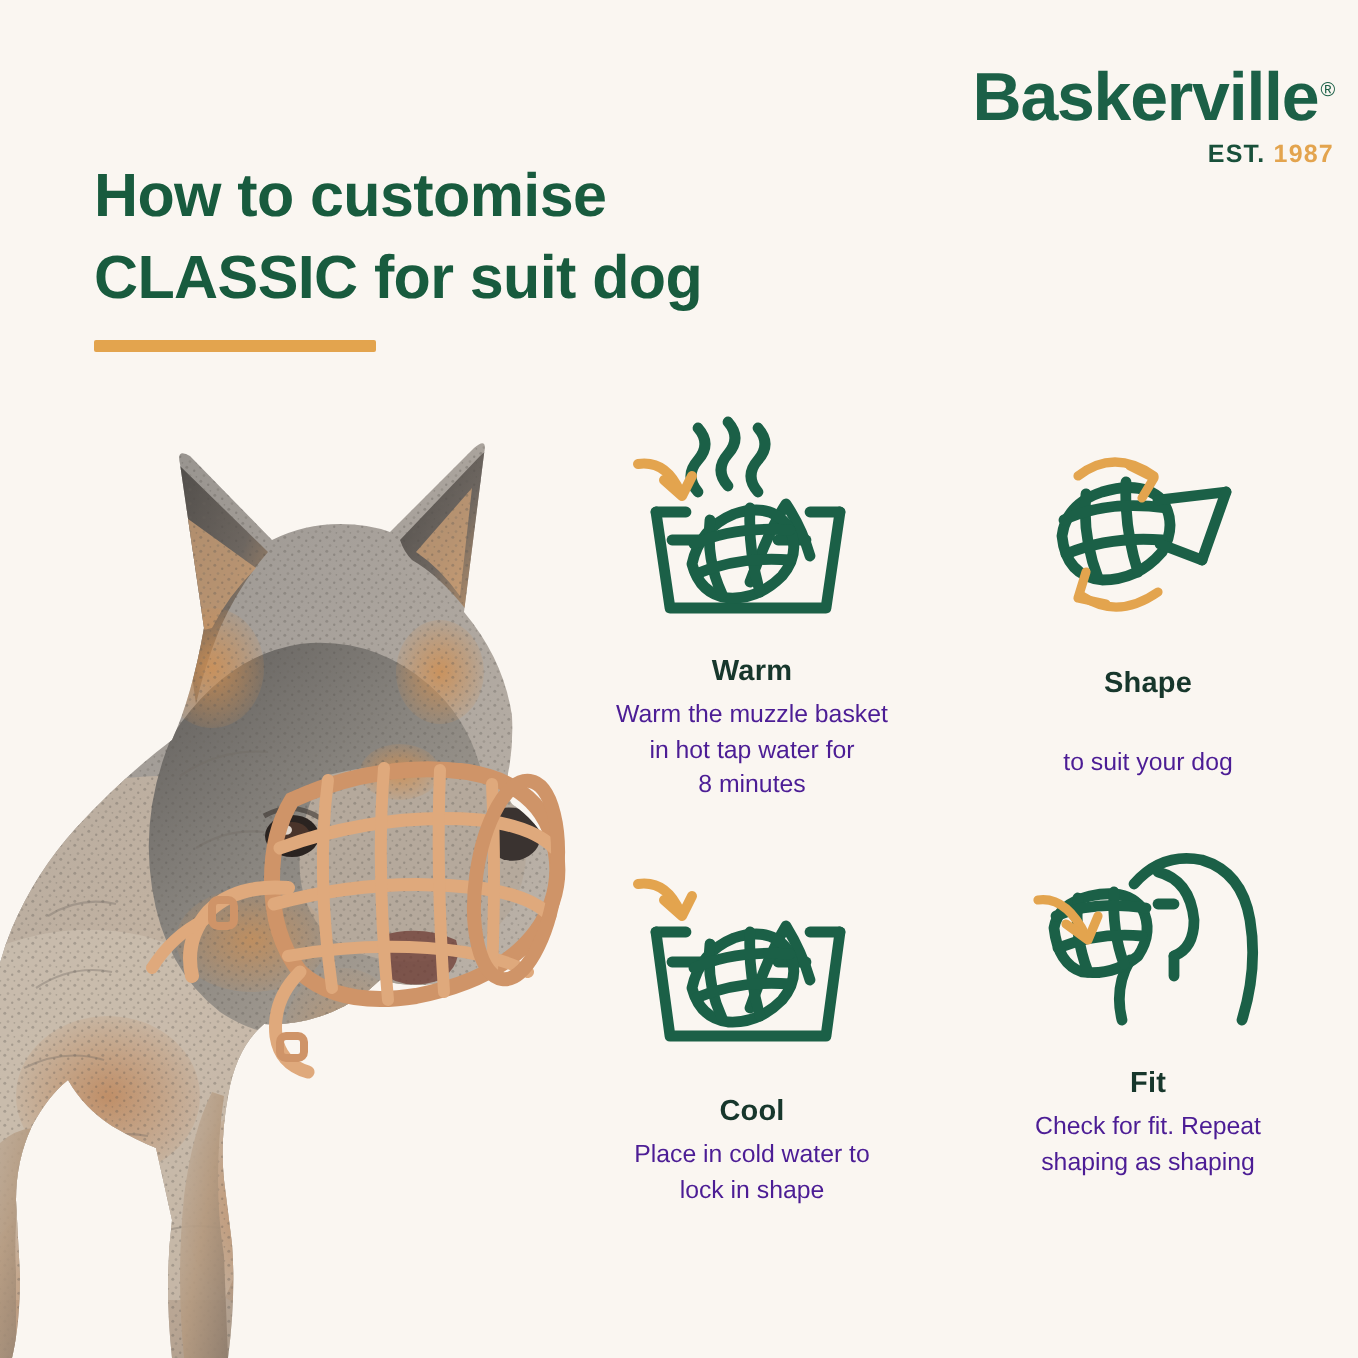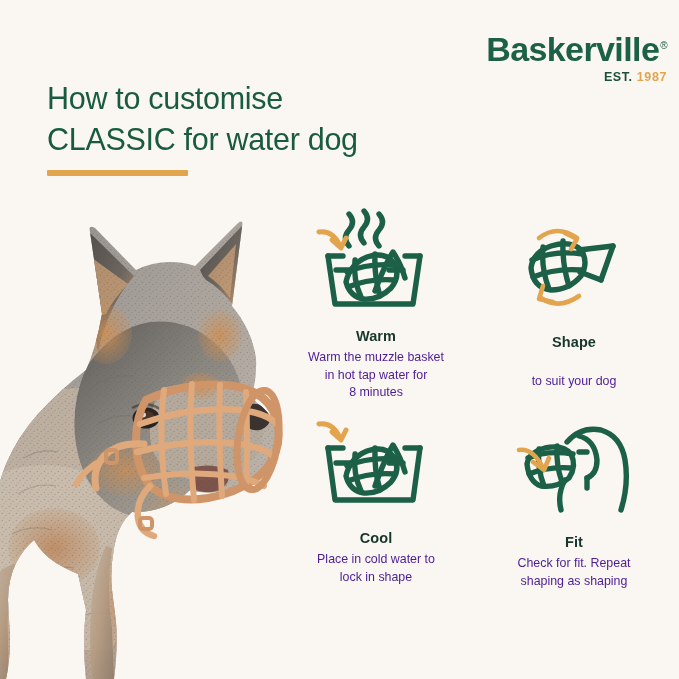--- a/index.html
+++ b/index.html
@@ -59,21 +59,21 @@
     margin-top: 26px;
   }
 
   
   #headline {
     position: absolute;
     left: 47px;
     top: 58px;
     width: 370px;
     font-size: 30.5px;
-    font-weight: normal;
+    font-weight: bold;
     line-height: 1.32;
     color: #185b3e;
     letter-spacing: -0.3px;
   }
   #rule {
     position: absolute;
     left: 47px;
     top: 170px;
     width: 141px;
     height: 6px;
@@ -99,21 +99,21 @@
     width: 397px;
     height: 400px;
   }
   .step {
     position: absolute;
     width: 188px;
     text-align: center;
   }
   .step.pos-0 { left: 0px;   top: 0px; text-align: center; }
   .step.pos-1 { left: 198px; top: 6px; }
-  .step.pos-2 { left: 0px;   top: 202px; }
+  .step.pos-2 { left: 0px;   top: 220px; }
   .step.pos-3 { left: 198px; top: 206px; }
 
   .step-icon {
     height: 108px;
     display: flex;
     align-items: flex-end;
     justify-content: center;
   }
   .step-icon svg { display: block; overflow: visible; }
 
@@ -135,21 +135,21 @@
 <body>
 
 <div id="page">
 
   <div id="brand">
     <div id="brand-word"><span>Baskerville</span><span id="brand-reg">®</span></div>
     <div id="brand-est"><span>EST.</span>
       <span id="brand-year">1987</span></div>
   </div>
 
-  <h1 id="headline"><span>How to customise</span><br><span>CLASSIC for water dog</span></h1>
+  <h1 id="headline"><span>How to customise</span><br><span>CLASSIC for suit dog</span></h1>
 
   <div id="rule"></div>
 
   <div id="dog-photo">
     <svg viewBox="0 0 300 461" xmlns="http://www.w3.org/2000/svg" aria-hidden="true">
       <defs>
         <linearGradient id="coatG" x1="0" y1="0" x2="1" y2="1">
           <stop offset="0%" stop-color="#8d8a86"></stop>
           <stop offset="35%" stop-color="#a6a09a"></stop>
           <stop offset="70%" stop-color="#b9b0a6"></stop>

